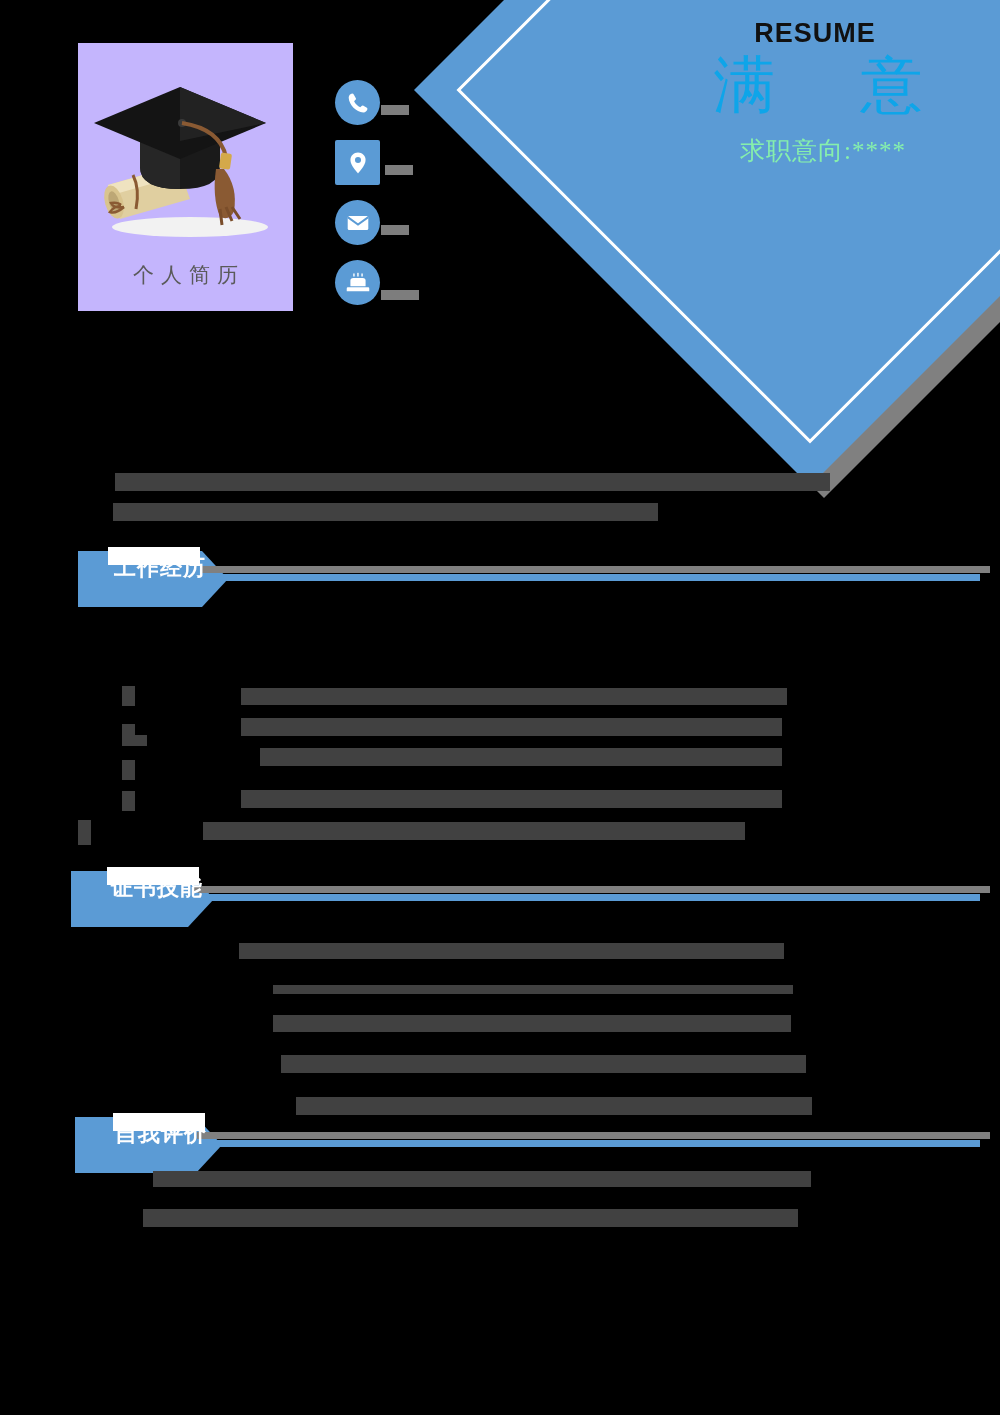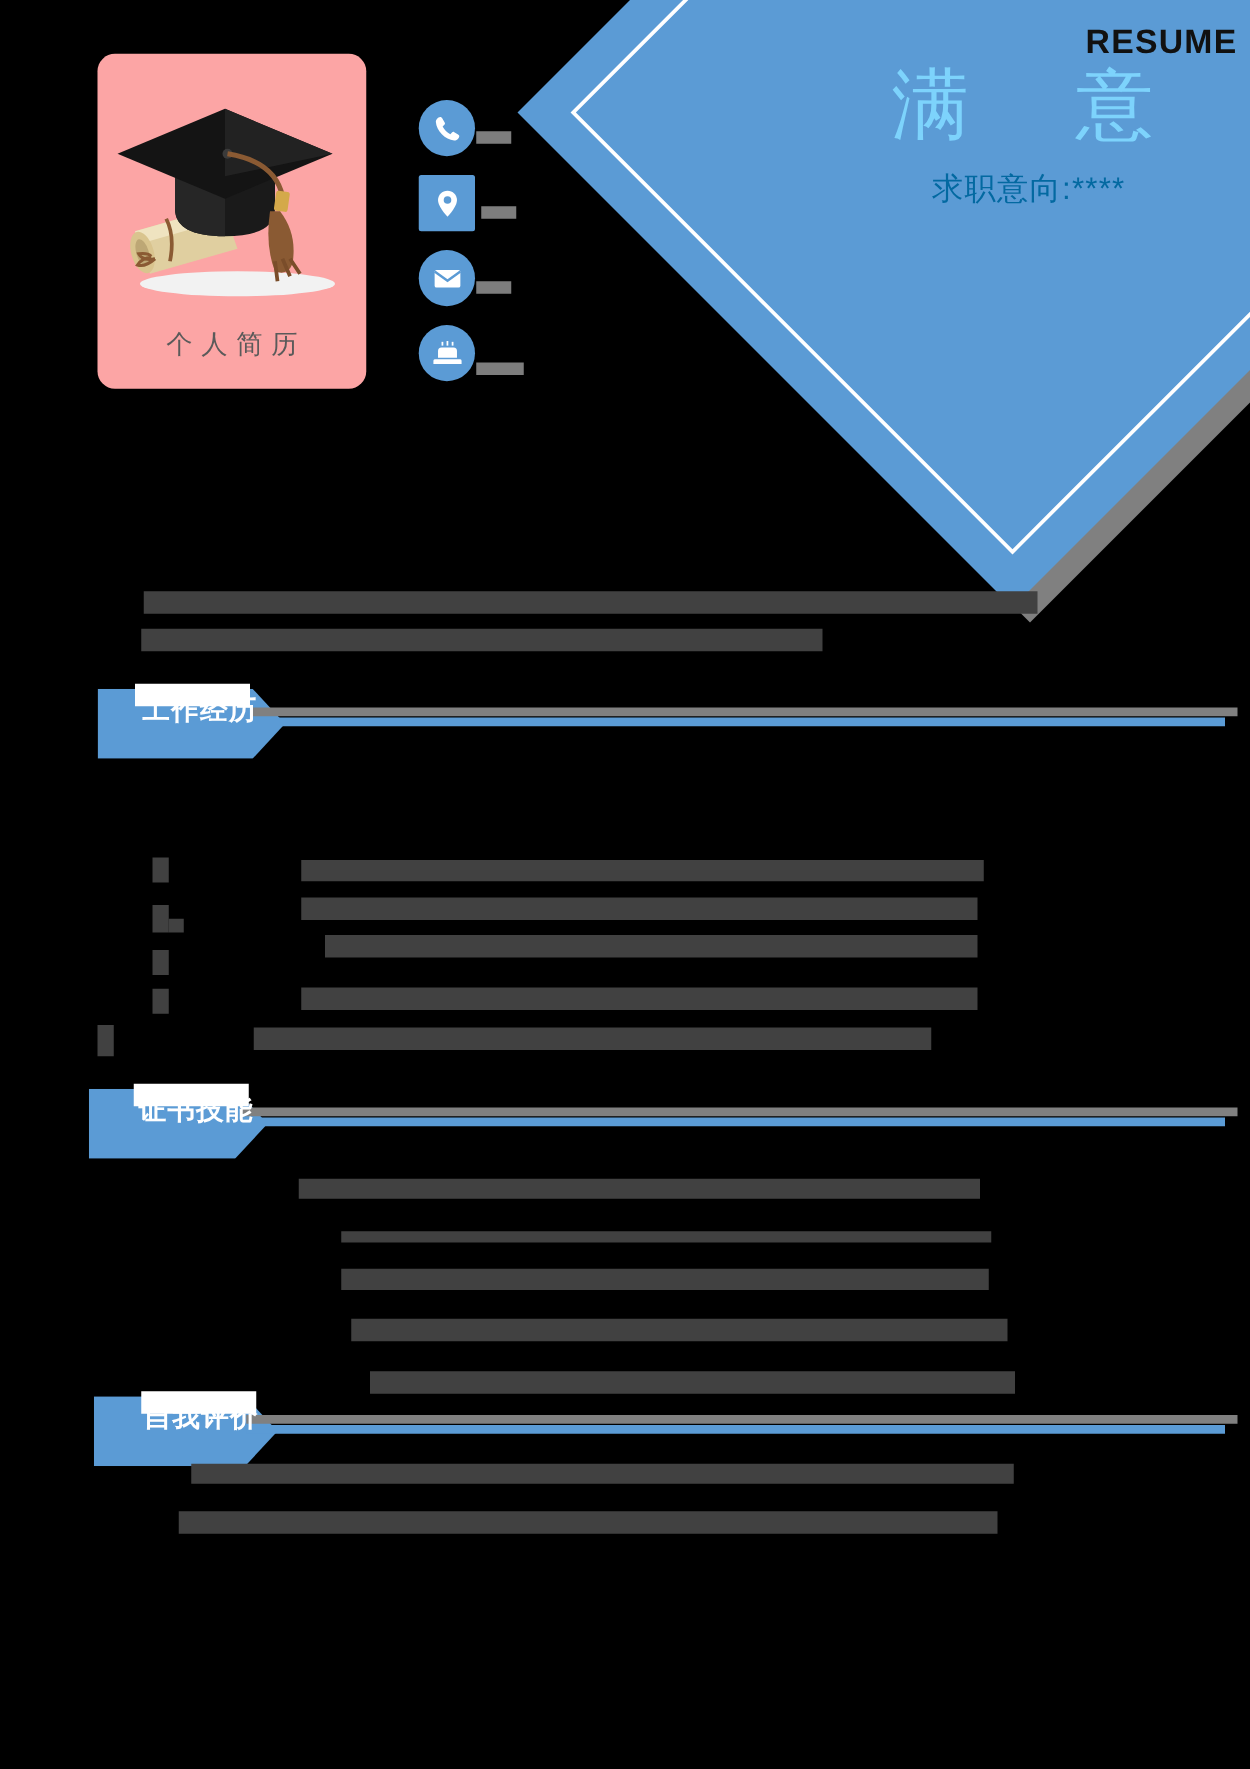--- a/index.html
+++ b/index.html
@@ -61,51 +61,50 @@
     top: 20px;
     width: 360px;
     text-align: center;
     z-index: 6;
   }
   .resume-word {
     font-size: 27px;
     font-weight: bold;
     color: #111111;
     letter-spacing: 1px;
-    text-align: right;
     padding-right: 10px;
     line-height: 1;
     margin-bottom: 2px;
   }
   .name-cn {
     font-size: 62px;
     font-weight: 400;
-    color: #7dd3fc;
+    color: #0ea5e9;
     letter-spacing: 34px;
     line-height: 1.15;
     padding-left: 30px;
   }
   .job-intent {
     font-size: 25px;
-    color: #0369a1;
+    color: #86efac;
     letter-spacing: 1px;
     margin-top: 14px;
     padding-left: 6px;
+    font-family: Liberation Serif, serif;
   }
 
   
   .photo-frame {
     position: absolute;
     left: 78px;
     top: 43px;
     width: 215px;
     height: 268px;
-    background: #fca5a5;
+    background: #c4b5fd;
     overflow: hidden;
-    border-radius: 14px;
   }
   .photo-art {
     position: absolute;
     left: 0;
     top: 14px;
     width: 215px;
     height: 196px;
   }
   .photo-caption {
     position: absolute;

